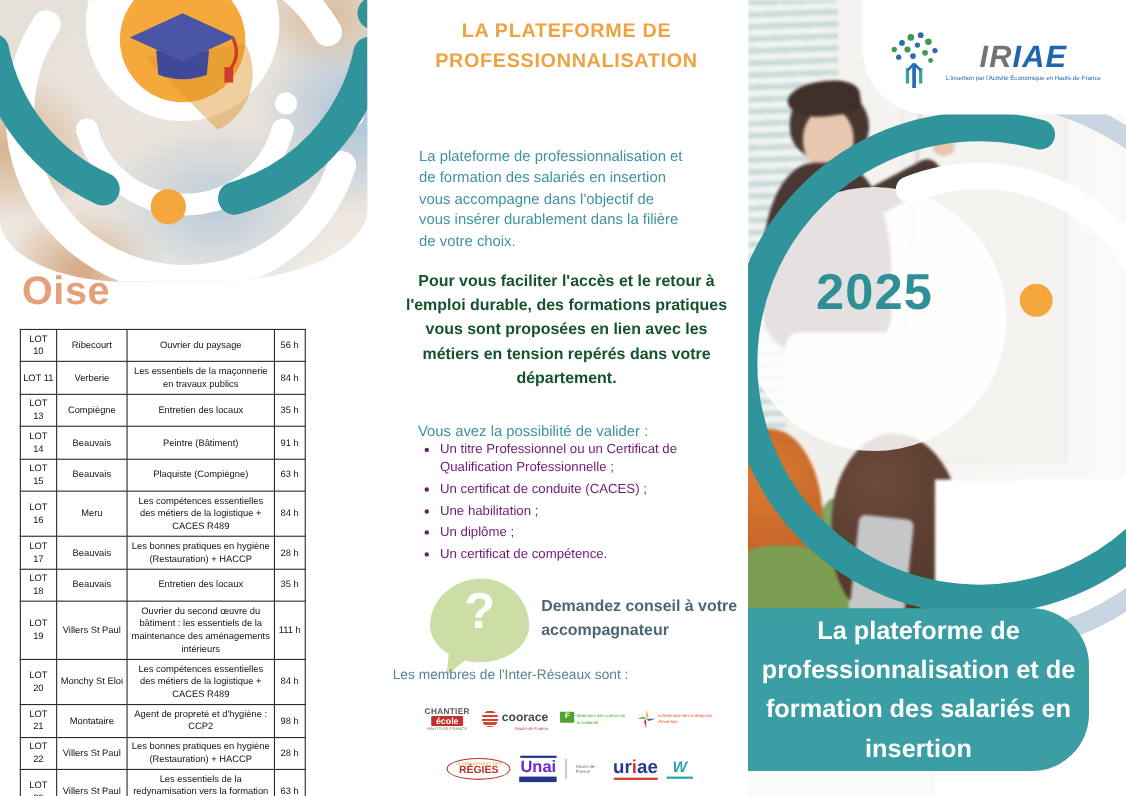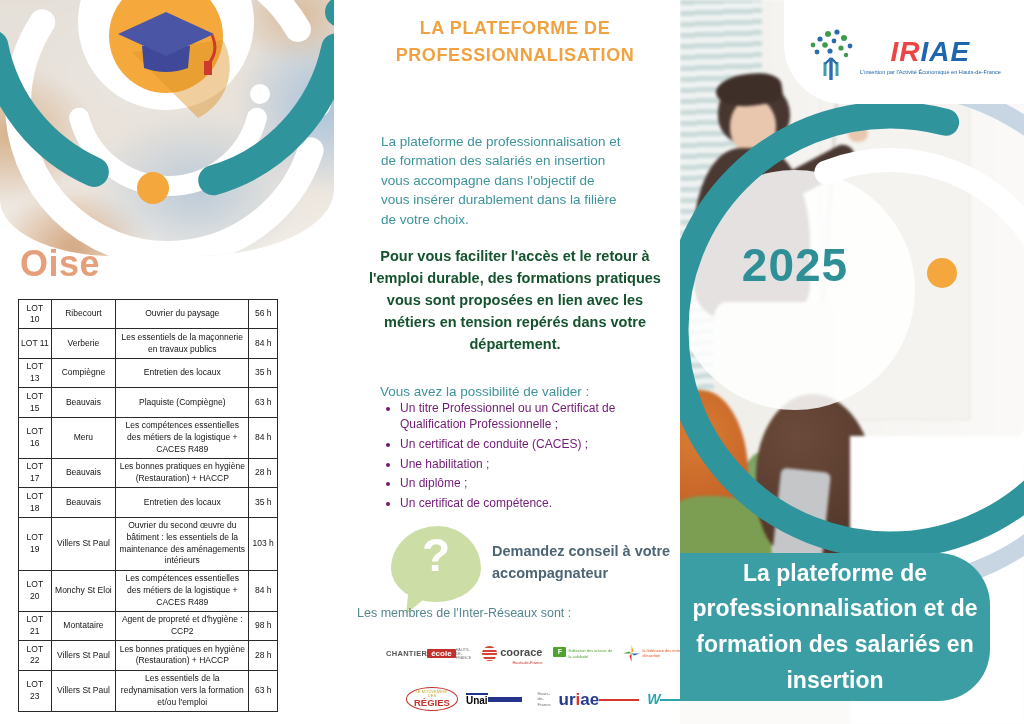--- a/index.html
+++ b/index.html
@@ -42,38 +42,38 @@
   #bubble::after{content:"";position:absolute;left:16px;bottom:-13px;
     border-top:20px solid #CCDDA5;border-right:20px solid transparent;transform:rotate(6deg);}
   #bubble .qm{position:absolute;left:0;top:2px;width:100%;text-align:center;
     color:#ffffff;font-size:46px;font-weight:700;}
   #advice{left:492px;top:541px;width:180px;color:#4E6575;font-weight:700;
     font-size:14.5px;line-height:1.5;}
   #members-intro{left:357px;top:606px;color:#56868E;font-size:12.5px;}
 
   #logos-row1{left:386px;top:632px;width:276px;height:42px;display:flex;align-items:center;gap:11px;}
   #logos-row2{left:406px;top:682px;width:236px;height:34px;display:flex;align-items:center;gap:8px;}
-  .logo{display:flex;flex-direction:row;align-items:center;justify-content:center;}
+  .logo{display:flex;flex-direction:column;align-items:center;justify-content:center;}
   .ch1{font-size:7.5px;font-weight:800;color:#555;letter-spacing:.3px;}
   .ch2{font-size:8px;font-weight:700;color:#fff;background:#C2312B;padding:0 4px;border-radius:1px;}
   .ch3{font-size:3.8px;color:#777;margin-top:1px;}
   .coorace{flex-direction:row;gap:3px;}
   .coo-icon{width:15px;height:15px;border-radius:50%;
     background:repeating-linear-gradient(180deg,#D4432F 0 2px,#ffffff 2px 3.6px);}
   .coo-name{font-size:11px;font-weight:700;color:#4A4A4A;line-height:1;}
   .coo-sub{font-size:4px;color:#C2312B;text-align:right;}
   .fas-flag{width:13px;height:10px;background:#4FA32E;border-radius:1px;color:#fff;
     font-size:7px;font-weight:800;line-height:10px;text-align:center;}
   .fas-name{width:44px;font-size:3.9px;color:#4FA32E;line-height:1.3;text-align:left;margin-top:1px;}
   .fei{flex-direction:row;gap:2px;}
   .fei-name{width:50px;font-size:3.9px;color:#E94E1B;line-height:1.3;}
   .regies-box{border:1.4px solid #C2312B;border-radius:50%;padding:2px 7px;text-align:center;}
   .regies-top{font-size:3.8px;color:#C9A227;letter-spacing:.2px;}
   .regies-name{font-size:9.5px;font-weight:800;color:#C2312B;line-height:1;}
-  .unai-name{font-size:10px;font-weight:800;color:#000000;line-height:1;border-top:2px solid #24348C;padding-top:1px;}
+  .unai-name{font-size:15px;font-weight:800;color:#6d28d9;line-height:1;border-top:2px solid #24348C;padding-top:1px;}
   .unai-bar{margin-top:1px;width:34px;height:5px;background:#24348C;}
   .vdiv{width:1px;height:18px;background:#9aa0a6;}
   .hdf-name{width:26px;font-size:4.2px;color:#6a7076;line-height:1.3;text-align:left;}
   .uriae-word{font-size:17px;font-weight:800;line-height:1;color:#253B8F;}
   .uriae-word .red{color:#D8372A;}
   .uriae-sub{width:40px;height:2px;background:#D8372A;margin-top:1px;}
   .wnet{font-size:14px;font-weight:800;font-style:italic;color:#2AA5AE;line-height:1;}
   .wnet-sub{width:24px;height:2px;background:#2AA5AE;margin-top:2px;}
 
   
@@ -104,21 +104,21 @@
     background:radial-gradient(circle at 35% 25%, #6B4A3A, #4A3125);}
   .chair{left:96px;top:470px;width:50px;height:100px;background:#C4C6C8;border-radius:6px;transform:rotate(6deg);}
   .white-lower{left:170px;top:436px;width:174px;height:288px;background:#ffffff;}
   #rp-arcs{position:absolute;inset:0;}
   #year{left:32px;top:238px;width:166px;text-align:center;font-size:46px;font-weight:800;
     color:#2F8F96;letter-spacing:1px;}
   #logo-blob{right:0;top:0;width:240px;height:104px;background:#ffffff;border-radius:0 0 0 60px;
     display:flex;align-items:center;gap:6px;padding:10px 8px 0 24px;box-sizing:border-box;}
   .iriae-text{display:flex;flex-direction:column;align-items:center;}
   .iriae-word{font-size:28px;font-weight:800;font-style:italic;letter-spacing:1px;line-height:1;}
-  .iriae-word .ir{color:#ef4444;font-style:italic;}
+  .iriae-word .ir{color:#737373;font-style:italic;}
   .iriae-word .iae{color:#1F66AE;}
   .iriae-tag{font-size:5.6px;color:#1F66AE;text-align:center;line-height:1.45;margin-top:2px;}
   #banner{left:0;top:553px;width:310px;height:148px;background:#3B9EA4;
     border-radius:0 52px 52px 0;display:flex;align-items:center;justify-content:center;
     padding:0 12px;box-sizing:border-box;}
   #banner .txt{color:#ffffff;font-weight:700;font-size:23px;line-height:1.55;text-align:center;}
 </style>
 </head>
 <body>
 
@@ -163,20 +163,26 @@
         <td>Les essentiels de la maçonnerie en travaux publics</td>
         <td>84 h</td>
       </tr>
       <tr>
         <td>LOT 13</td>
         <td>Compiègne</td>
         <td>Entretien des locaux</td>
         <td>35 h</td>
       </tr>
       <tr>
+        <td>LOT 14</td>
+        <td>Beauvais</td>
+        <td>Peintre (Bâtiment)</td>
+        <td>91 h</td>
+      </tr>
+      <tr>
         <td>LOT 15</td>
         <td>Beauvais</td>
         <td>Plaquiste (Compiègne)</td>
         <td>63 h</td>
       </tr>
       <tr>
         <td>LOT 16</td>
         <td>Meru</td>
         <td>Les compétences essentielles des métiers de la logistique + CACES R489</td>
         <td>84 h</td>
@@ -190,21 +196,21 @@
       <tr>
         <td>LOT 18</td>
         <td>Beauvais</td>
         <td>Entretien des locaux</td>
         <td>35 h</td>
       </tr>
       <tr>
         <td>LOT 19</td>
         <td>Villers St Paul</td>
         <td>Ouvrier du second œuvre du bâtiment : les essentiels de la maintenance des aménagements intérieurs</td>
-        <td>103 h</td>
+        <td>111 h</td>
       </tr>
       <tr>
         <td>LOT 20</td>
         <td>Monchy St Eloi</td>
         <td>Les compétences essentielles des métiers de la logistique + CACES R489</td>
         <td>84 h</td>
       </tr>
       <tr>
         <td>LOT 21</td>
         <td>Montataire</td>

